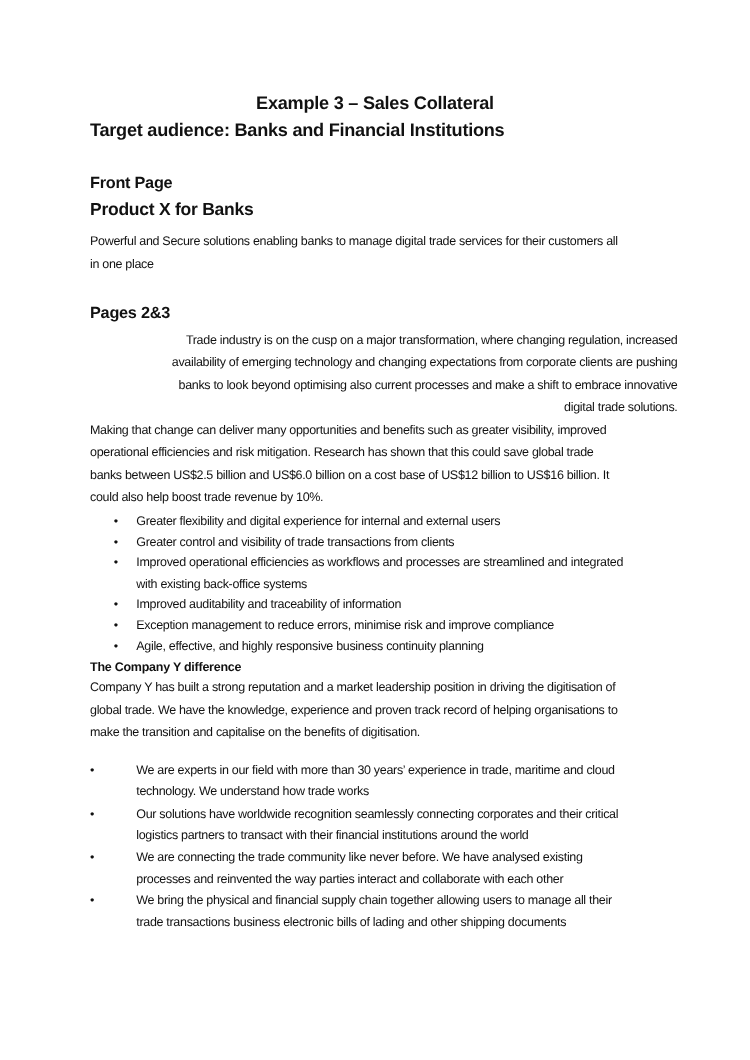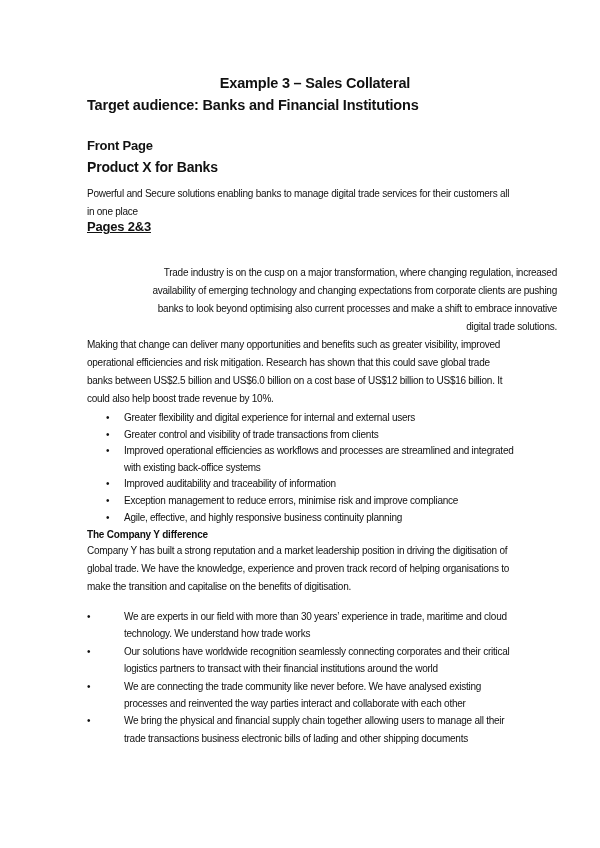--- a/index.html
+++ b/index.html
@@ -13,21 +13,20 @@
       position: relative;
       overflow: hidden;
       font-family: "Liberation Sans", "DejaVu Sans", sans-serif;
       color: #111111;
     }
     .page {
       position: absolute;
       left: 0; top: 0;
       width: 544px; height: 848px;
       background: #fff;
-      margin-left: 15px;
     }
     .abs { position: absolute; white-space: nowrap; }
     .title {
       left: 0; width: 600px; text-align: center;
       top: 75px;
       font-size: 14.5px; font-weight: bold;
       letter-spacing: -0.2px;
     }
     .subtitle {
       left: 72px; top: 97px;
@@ -86,21 +85,21 @@
   <div class="abs title">Example 3 – Sales Collateral</div>
   <div class="abs subtitle">Target audience: Banks and Financial Institutions</div>
 
   <div class="abs h2" style="top:138px;">Front Page</div>
   <div class="abs h3" style="top:159px;">Product X for Banks</div>
   <div class="para" style="top:185px;">
     <span class="ln">Powerful and Secure solutions enabling banks to manage digital trade services for their customers all</span>
     <span class="ln">in one place</span>
   </div>
 
-  <div class="abs h2" style="top:219px;text-decoration:underline;">Pages 2&amp;3</div>
+  <div class="abs h2" style="top:242px;">Pages 2&amp;3</div>
   <div class="para" style="top:264px;text-align:right;">
     <span class="ln">Trade industry is on the cusp on a major transformation, where changing regulation, increased</span>
     <span class="ln">availability of emerging technology and changing expectations from corporate clients are pushing</span>
     <span class="ln">banks to look beyond optimising also current processes and make a shift to embrace innovative</span>
     <span class="ln">digital trade solutions.</span>
   </div>
   <div class="para" style="top:336px;">
     <span class="ln">Making that change can deliver many opportunities and benefits such as greater visibility, improved</span>
     <span class="ln">operational efficiencies and risk mitigation. Research has shown that this could save global trade</span>
     <span class="ln">banks between US$2.5 billion and US$6.0 billion on a cost base of US$12 billion to US$16 billion. It</span>

